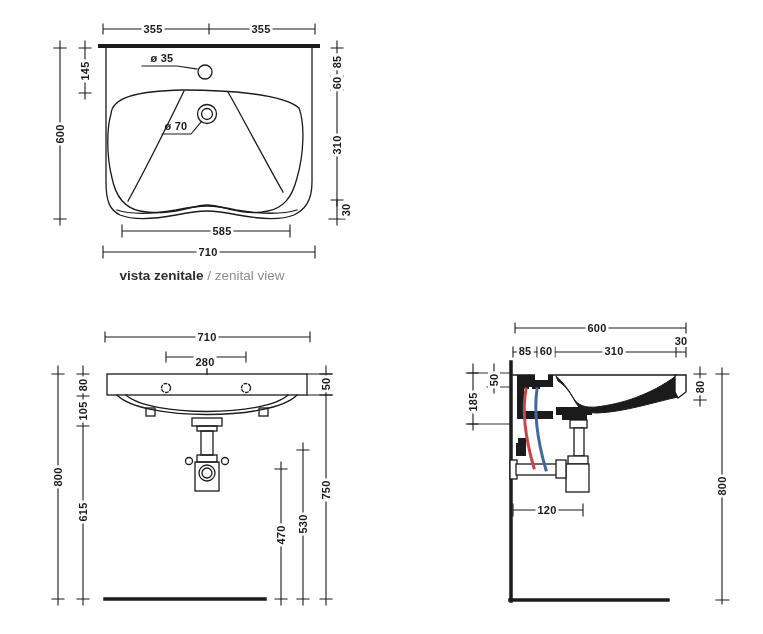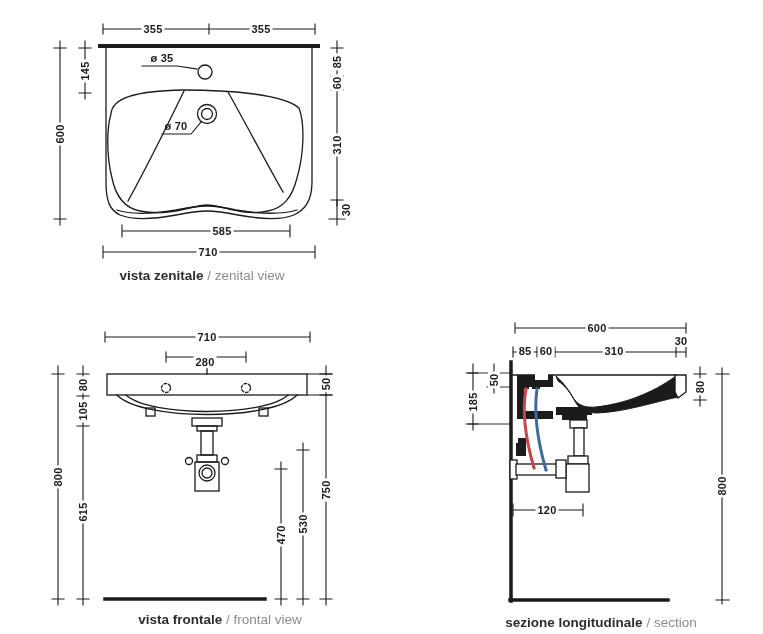--- a/index.html
+++ b/index.html
@@ -171,33 +171,25 @@
   <div class="dim" style="left:207px;top:325px">710</div>
   <div class="dim" style="left:205px;top:350px">280</div>
   <div class="dim v" style="left:83px;top:373px">80</div>
   <div class="dim v" style="left:83px;top:399px">105</div>
   <div class="dim v" style="left:58px;top:465px">800</div>
   <div class="dim v" style="left:83px;top:500px">615</div>
   <div class="dim v" style="left:326px;top:372px">50</div>
   <div class="dim v" style="left:326px;top:478px">750</div>
   <div class="dim v" style="left:303px;top:512px">530</div>
   <div class="dim v" style="left:281px;top:523px">470</div>
-  <div class="caption" style="left:220px;top:600px">
-    <span class="cap-b">vista frontale</span>
-    <span class="light">/ frontal view</span>
-  </div>
 
   <div class="dim" style="left:597px;top:316px">600</div>
   <div class="dim" style="left:525px;top:339px">85</div>
   <div class="dim" style="left:546px;top:339px">60</div>
   <div class="dim" style="left:614px;top:339px">310</div>
   <div class="dim" style="left:681px;top:329px">30</div>
   <div class="dim v" style="left:494px;top:368px">50</div>
   <div class="dim v" style="left:473px;top:390px">185</div>
   <div class="dim v" style="left:700px;top:375px">80</div>
   <div class="dim v" style="left:722px;top:474px">800</div>
   <div class="dim" style="left:547px;top:498px">120</div>
-  <div class="caption" style="left:601px;top:603px">
-    <span class="cap-b">sezione longitudinale</span>
-    <span class="light">/ section</span>
-  </div>
 
 </div>
 
 </body></html>

